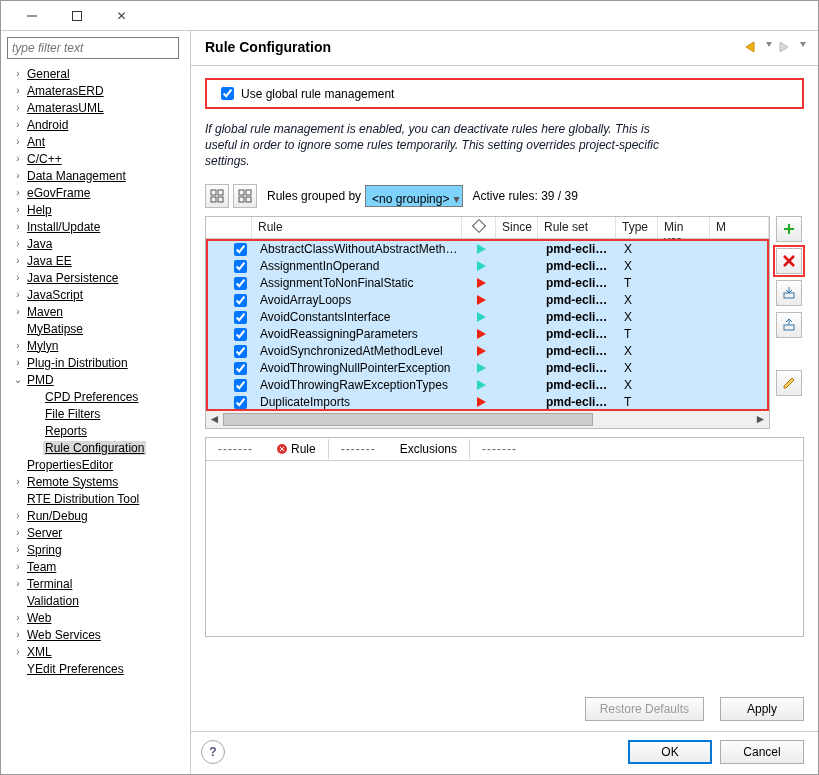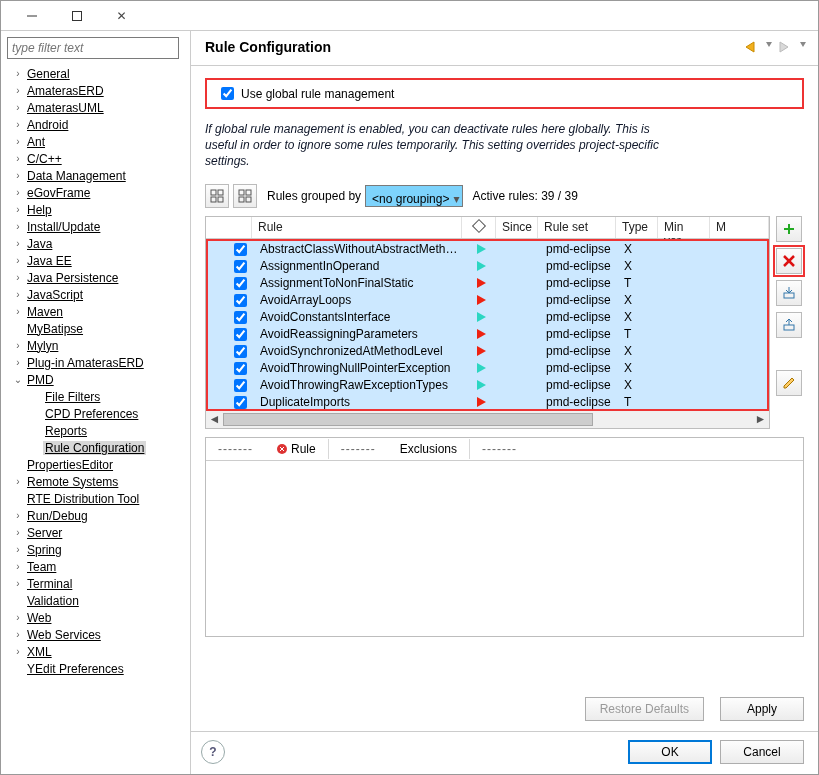--- a/index.html
+++ b/index.html
@@ -45,21 +45,21 @@
 .th.last { flex: 1; }
 .tbodywrap { border: 2px solid #e33; position: relative; }
 .tbody { background: #cce8ff; height: 168px; overflow: hidden; }
 .trow { display: flex; align-items: center; height: 17px; }
 .tcell { padding: 0 6px; overflow: hidden; text-overflow: ellipsis; white-space: nowrap; }
 .tcell.chkcol { width: 46px; display: flex; justify-content: flex-end; padding-right: 4px; }
 .tcell.chkcol input { width: 13px; height: 13px; }
 .tcell.rulecol { width: 210px; }
 .tcell.diamond { width: 34px; display:flex; justify-content:center; }
 .tcell.since { width: 42px; }
-.tcell.ruleset { width: 78px; }
+.tcell.ruleset { width: 78px; font-weight: bold; }
 .tcell.type { width: 42px; }
 .tri { width:0; height:0; border-top:5px solid transparent; border-bottom:5px solid transparent; }
 .hscroll { height: 17px; background: #f0f0f0; display: flex; align-items: center; }
 .ar { width: 17px; height: 17px; display:flex; align-items:center; justify-content:center; color:#555; }
 .track { flex:1; height:17px; position:relative; }
 .thumb { position:absolute; height:13px; top:2px; background:#cdcdcd; border:1px solid #a8a8a8; }
 .sidebtns { width: 28px; display: flex; flex-direction: column; gap: 6px; }
 .sidebtns .sb { width: 26px; height: 26px; border:1px solid #bbb; background: linear-gradient(#fdfdfd,#ececec); display:flex; align-items:center; justify-content:center; }
 .sidebtns .hl { outline: 2px solid #e33; outline-offset: 1px; }
 .tabs { margin-top: 8px; border:1px solid #bdbdbd; height: 200px; }
@@ -165,33 +165,33 @@
           <div class="tree-item" style="padding-left: 6px;">
             <span class="twisty"></span>
             <span class="tree-label">MyBatipse</span>
           </div>
           <div class="tree-item" style="padding-left: 6px;">
             <span class="twisty">›</span>
             <span class="tree-label">Mylyn</span>
           </div>
           <div class="tree-item" style="padding-left: 6px;">
             <span class="twisty">›</span>
-            <span class="tree-label">Plug-in AmaterasERD</span>
+            <span class="tree-label">Plug-in Distribution</span>
           </div>
           <div class="tree-item" style="padding-left: 6px;">
             <span class="twisty">⌄</span>
             <span class="tree-label">PMD</span>
           </div>
           <div class="tree-item" style="padding-left: 24px;">
             <span class="twisty"></span>
+            <span class="tree-label">CPD Preferences</span>
+          </div>
+          <div class="tree-item" style="padding-left: 24px;">
+            <span class="twisty"></span>
             <span class="tree-label">File Filters</span>
-          </div>
-          <div class="tree-item" style="padding-left: 24px;">
-            <span class="twisty"></span>
-            <span class="tree-label">CPD Preferences</span>
           </div>
           <div class="tree-item" style="padding-left: 24px;">
             <span class="twisty"></span>
             <span class="tree-label">Reports</span>
           </div>
           <div class="tree-item selected" style="padding-left: 24px;">
             <span class="twisty"></span>
             <span class="tree-label">Rule Configuration</span>
           </div>
           <div class="tree-item" style="padding-left: 6px;">

